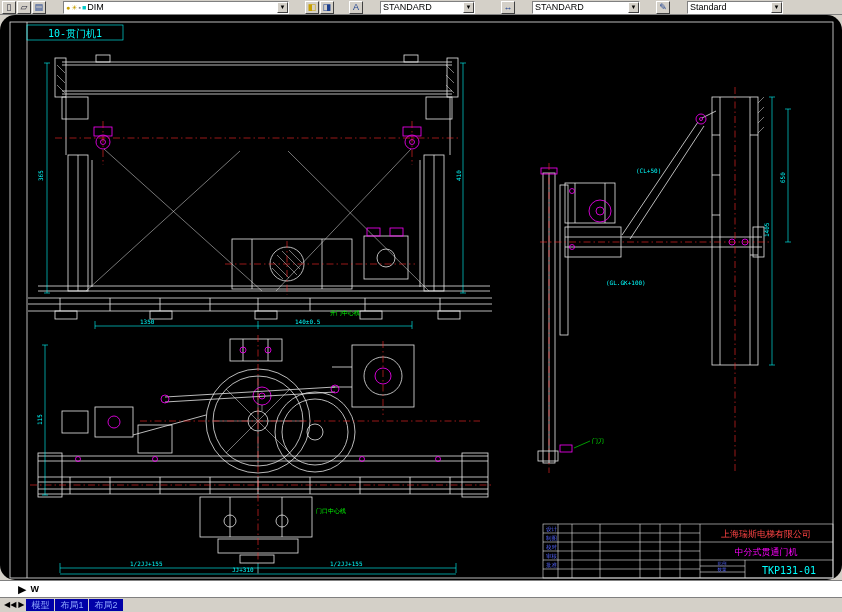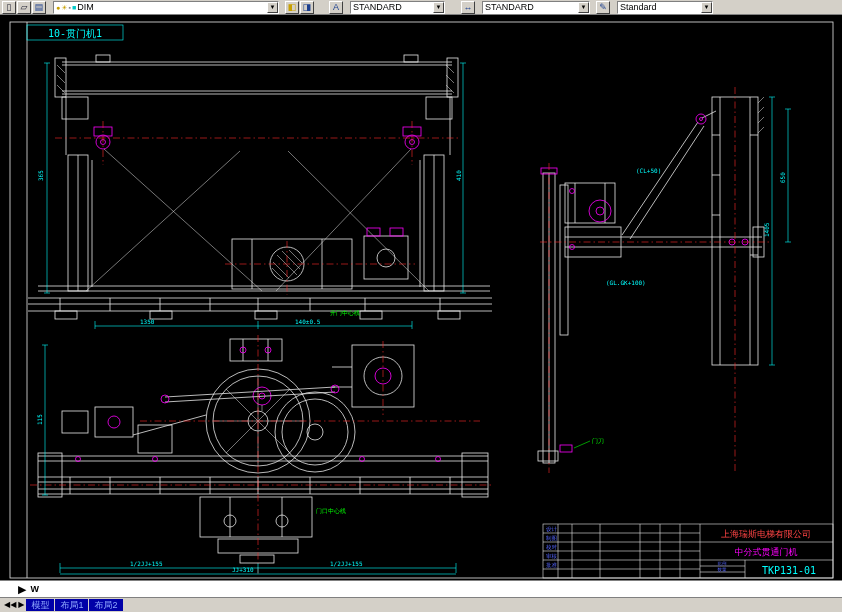--- a/index.html
+++ b/index.html
@@ -1,27 +1,27 @@
 <!DOCTYPE html>
 <html><head>
 <meta charset="utf-8">
 <style>
   html,body{margin:0;padding:0;background:#555;}
   .app{position:relative;width:842px;height:612px;background:#d4d0c8;font-family:"Liberation Sans",sans-serif;overflow:hidden;}
   
   .toolbar{display:flex;align-items:center;height:15px;padding:1px 2px;background:#d4d0c8;border-bottom:1px solid #808080;box-sizing:border-box;}
   .tbtn{width:14px;height:13px;display:flex;align-items:center;justify-content:center;font-size:9px;line-height:1;background:#d4d0c8;border:1px solid;border-color:#ffffff #404040 #404040 #ffffff;margin-right:1px;box-sizing:border-box;cursor:default;color:#223;}
   .blue{color:#1b3f8f;} .yel{color:#c8a000;}
-  .combo{display:flex;align-items:center;height:13px;background:#fff;border:1px solid;border-color:#808080 #fff #fff #808080;box-sizing:border-box;font-size:9px;padding-left:2px;margin:0 6px;}
+  .combo{display:flex;align-items:center;height:13px;background:#fff;border:1px solid;border-color:#808080 #fff #fff #808080;box-sizing:border-box;font-size:9px;padding-left:2px;margin:0 16px;}
   .combo .val{flex:1;white-space:nowrap;overflow:hidden;color:#000;}
   .combo .arrow{width:11px;height:11px;background:#d4d0c8;border:1px solid;border-color:#fff #404040 #404040 #fff;display:flex;align-items:center;justify-content:center;font-size:6px;box-sizing:border-box;color:#000;}
   .lstat{font-size:7px;margin-right:1px;line-height:1;}
   .gap{width:14px;}
   
-  .canvas{position:absolute;top:15px;left:0;width:842px;height:565px;background:#000;}
+  .canvas{position:absolute;top:15px;left:0;width:842px;height:565px;background:#000;border-radius:15px;}
   svg .w{stroke:#e8e8e8;stroke-width:.8;fill:none;}
   svg .thin{stroke-width:.5;}
   svg .m{stroke:#ff00ff;stroke-width:.8;fill:none;}
   svg .c{stroke:#00ffff;stroke-width:.6;fill:none;}
   svg .r{stroke:#ff2a2a;stroke-width:.6;fill:none;stroke-dasharray:7 3 1.5 3;}
   svg .g{stroke:#00ff00;stroke-width:.6;fill:none;}
   svg text{stroke:none;font-family:"DejaVu Sans Mono","Liberation Sans",monospace;}
   svg .tc{fill:#00ffff;} svg .tm{fill:#ff00ff;} svg .tr{fill:#ff4444;} svg .tg{fill:#00ff00;} svg .tb{fill:#5566ff;}
   
   .cmdline{position:absolute;top:580px;left:0;width:842px;height:17px;background:#fff;border-top:1px solid #808080;display:flex;align-items:center;box-sizing:border-box;color:#000;}

